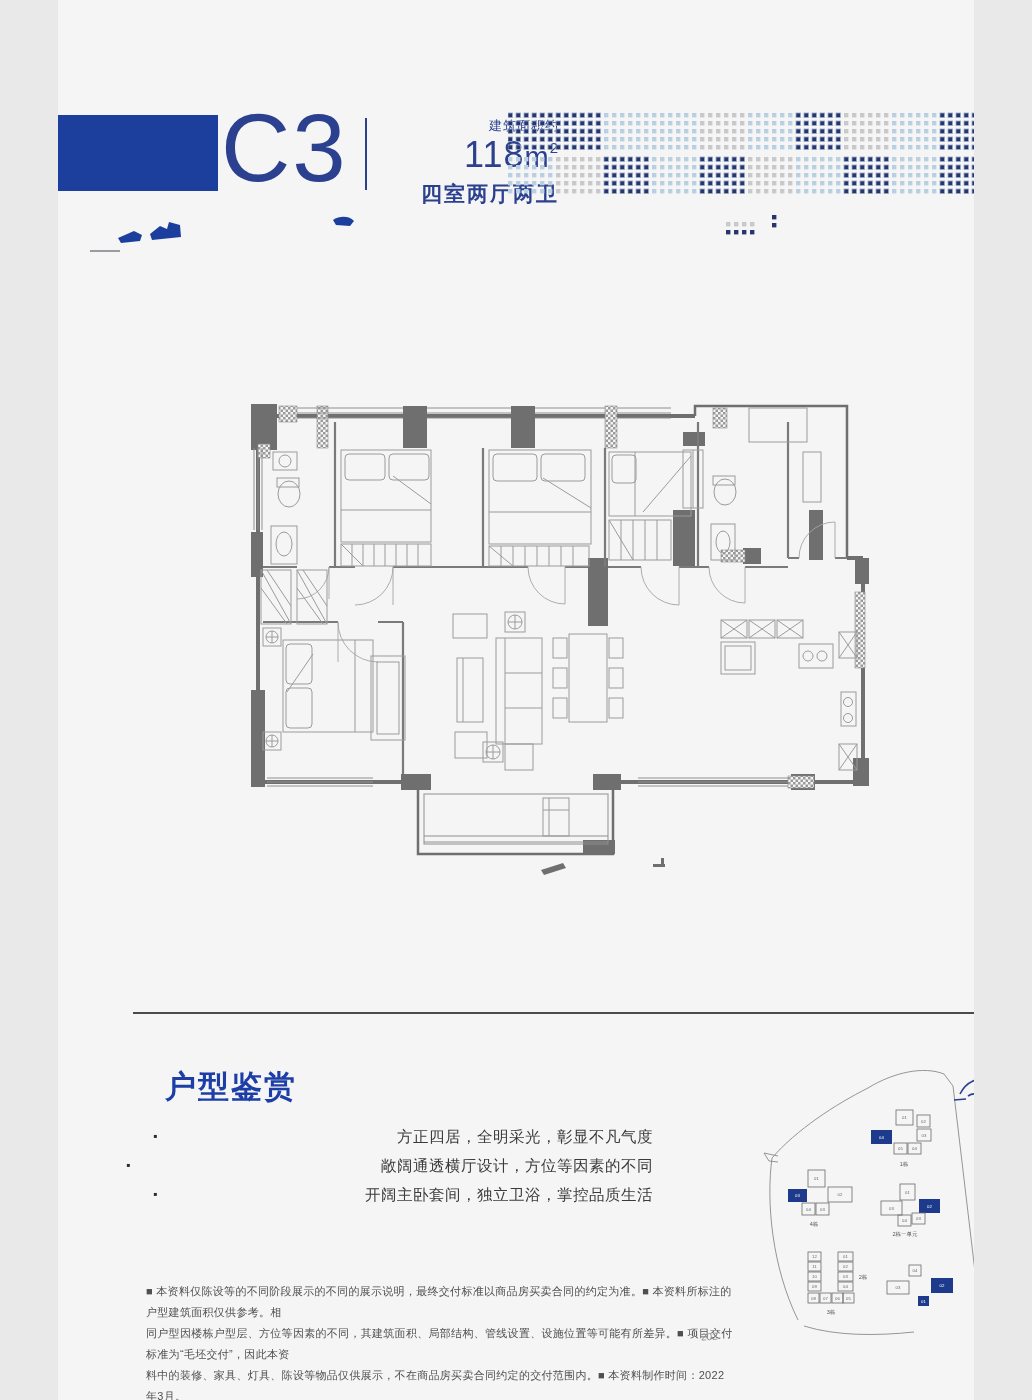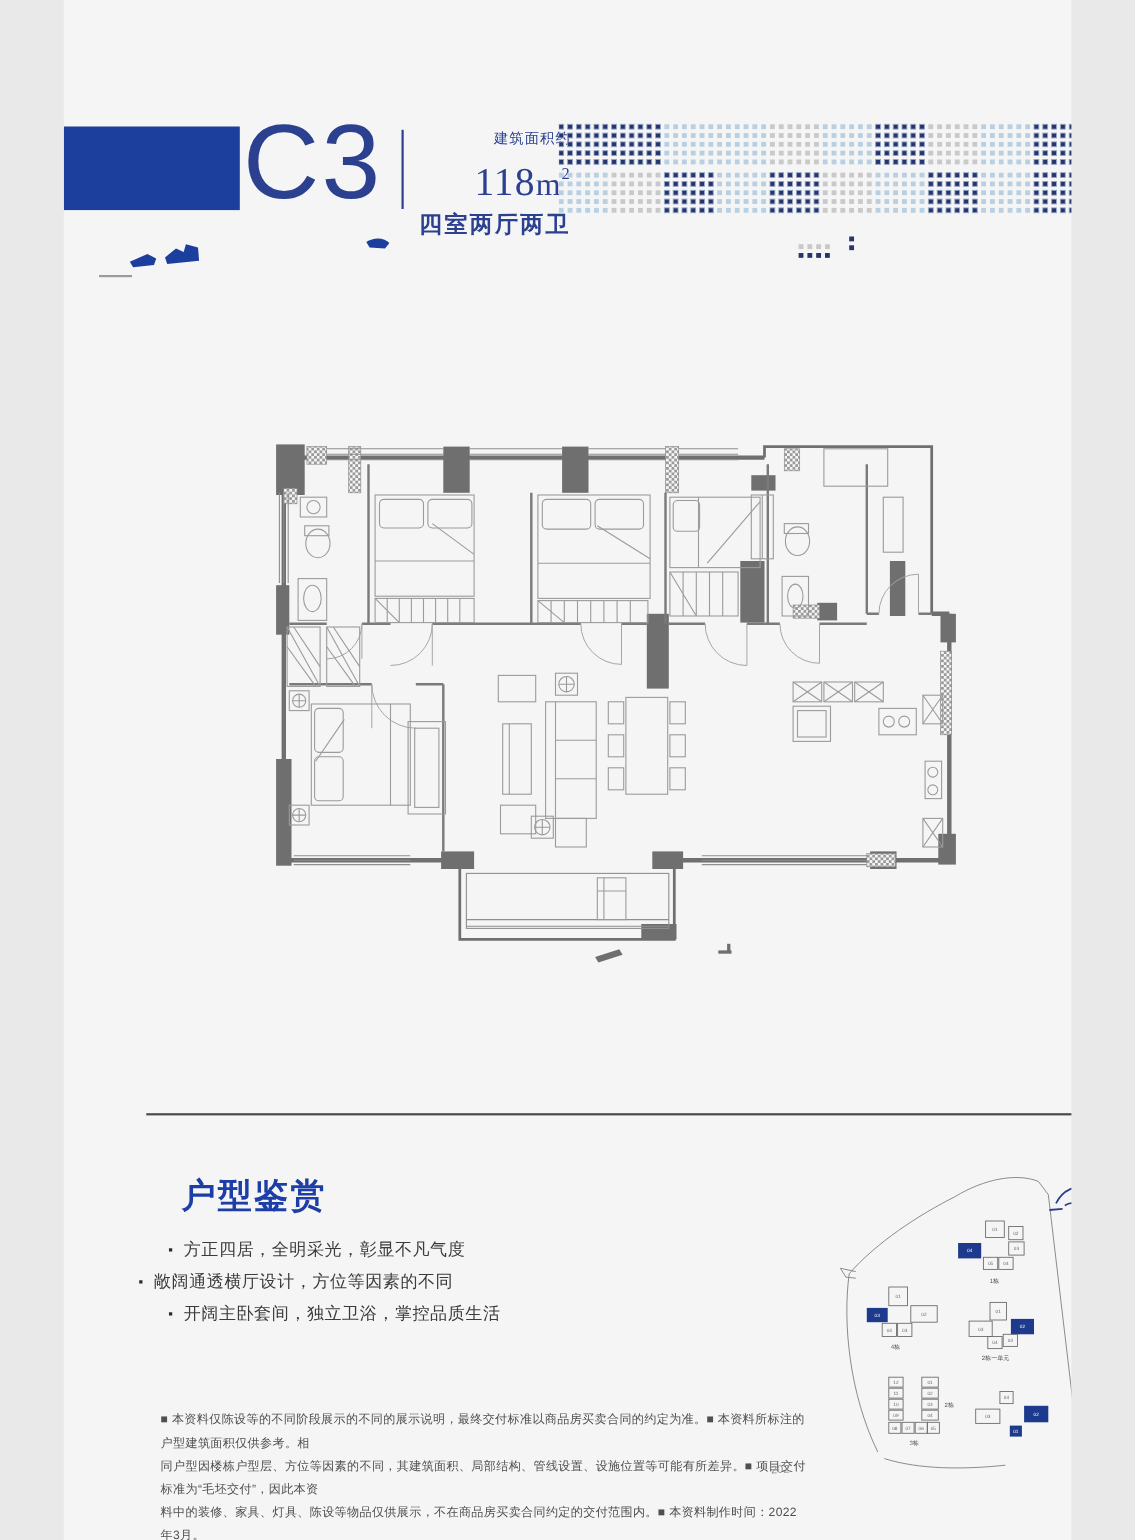--- a/index.html
+++ b/index.html
@@ -5,36 +5,36 @@
   html,body{margin:0;padding:0;}
   body{background:#e9e9ea;font-family:"Liberation Sans","DejaVu Sans",sans-serif;}
   #page{position:relative;width:916px;height:1400px;background:#f5f5f6;margin:0 auto;overflow:hidden;}
 
   
   .banner{position:absolute;left:0;top:115px;width:160px;height:76px;background:#1c3e9d;}
   .unit-code{position:absolute;left:163px;top:100px;font-size:96px;line-height:1;color:#2b418f;letter-spacing:2px;font-weight:400;}
   .hdr-divider{position:absolute;left:307px;top:118px;width:2px;height:72px;background:#2b418f;}
   .hdr-info{position:absolute;left:323px;top:117px;color:#2b418f;text-align:right;}
   .area-label{font-size:13px;letter-spacing:1px;}
-  .area-line{font-size:36px;line-height:1.0;margin-top:12px;letter-spacing:1px;font-family:Liberation Serif, serif;}
+  .area-line{font-size:36px;line-height:1.0;margin-top:2px;letter-spacing:1px;}
   .area-line .unit{font-size:29px;}
   .area-line sup{font-size:15px;vertical-align:14px;}
-  .layout{font-size:21px;font-weight:700;letter-spacing:2px;margin-top:7px;}
+  .layout{font-size:21px;font-weight:700;letter-spacing:2px;margin-top:7px;margin-left:40px;}
 
   
   #dot-pattern{position:absolute;left:450px;top:110px;}
   #ink-artifacts{position:absolute;left:30px;top:212px;}
 
   
   #floorplan{position:absolute;left:185px;top:392px;}
 
   
   .section-divider{position:absolute;left:75px;top:1012px;width:935px;height:2px;background:#4a4a4a;}
   .apprec-title{position:absolute;left:107px;top:1066px;margin:0;font-size:31px;font-weight:700;color:#1c3ea6;letter-spacing:2px;text-align:center;}
-  #bullet-list{position:absolute;left:95px;top:1122px;margin:0;padding:0;list-style:none;width:500px;}
+  #bullet-list{position:absolute;left:95px;top:1122px;margin:0;padding:0;list-style:none;width:500px;text-align:right;}
   #bullet-list li{position:relative;padding-left:14px;font-size:15.5px;line-height:29px;color:#3b3b3b;letter-spacing:0.5px;}
   #bullet-list li::before{content:"▪";position:absolute;left:0;top:0;font-size:12px;color:#2b2b2b;}
   #bullet-list li:nth-child(2){margin-left:-27px;}
 
   
   #siteplan{position:absolute;left:698px;top:1052px;}
 
   
   .disclaimer{position:absolute;left:88px;top:1281px;width:588px;color:#4f4f4f;}
   .disclaimer p{margin:0;font-size:11px;line-height:21px;letter-spacing:0.3px;}

